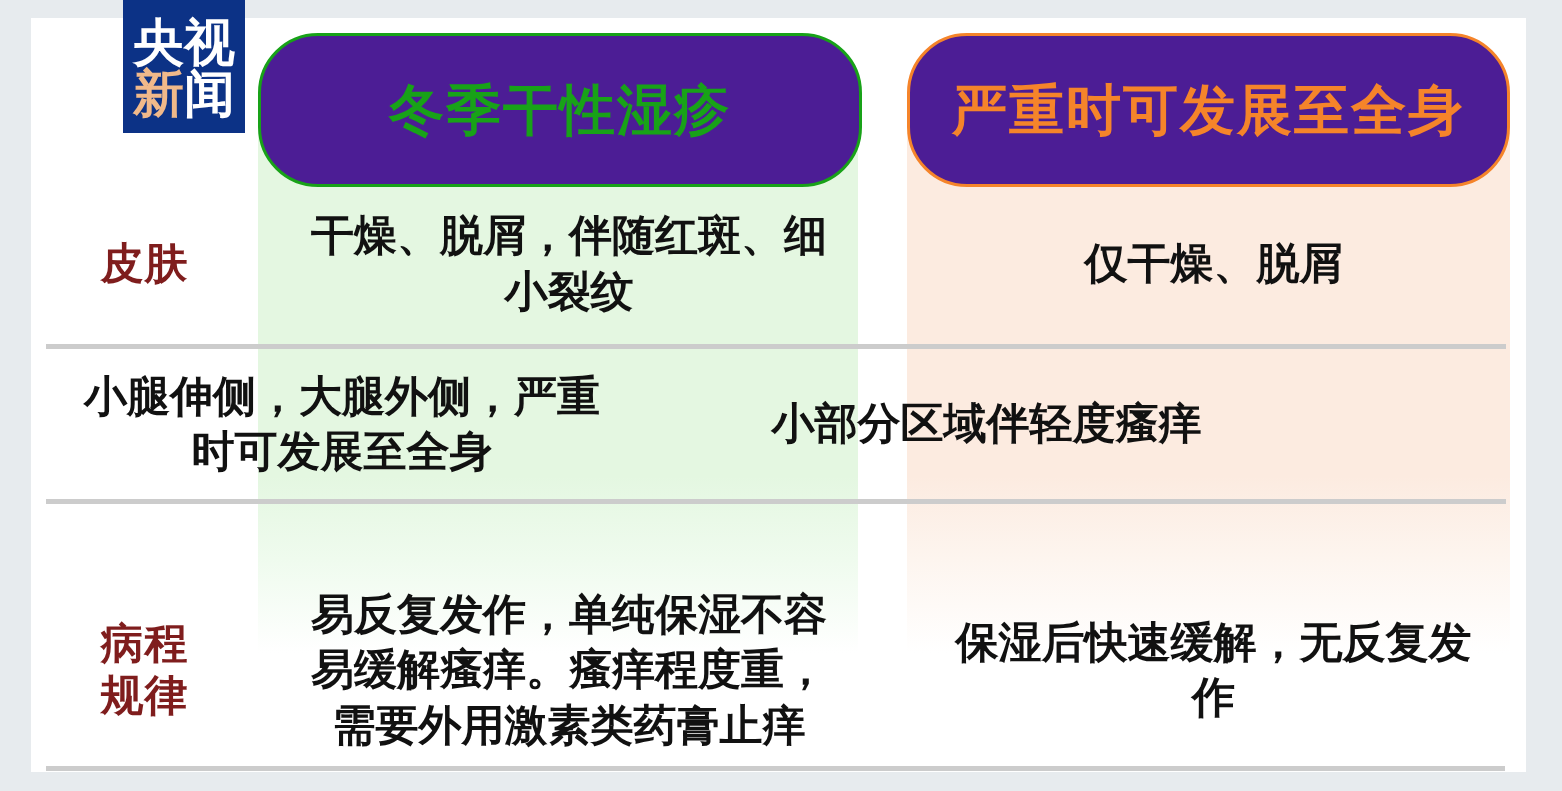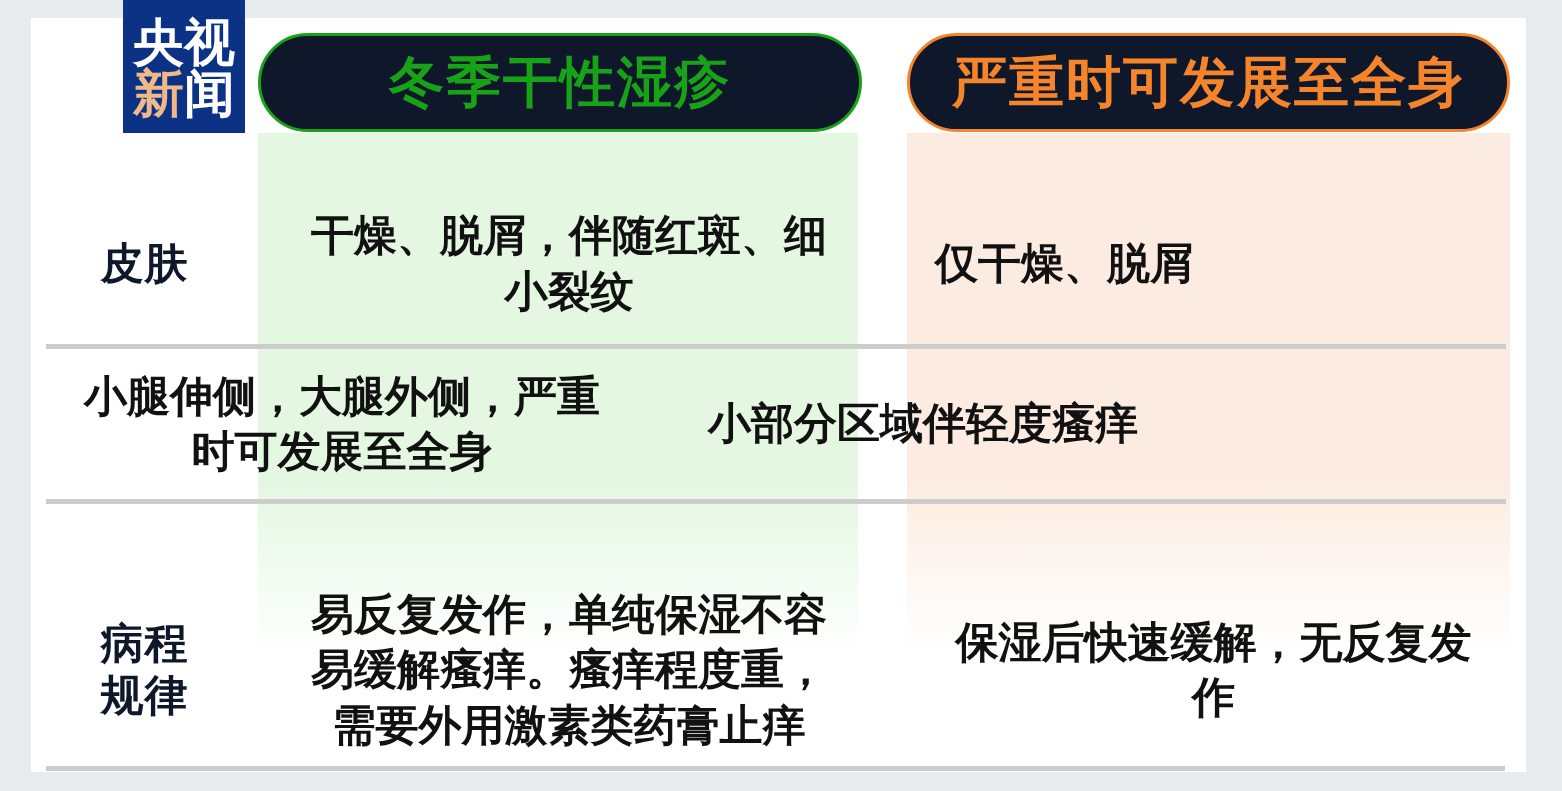--- a/index.html
+++ b/index.html
@@ -85,23 +85,23 @@
     font-size: 51px;
     letter-spacing: 0px;
   }
   .logo-c { color: #ffffff; }
   .logo-c.accent { color: #f0b98a; }
 
   
   .pill {
     position: absolute;
     top: 33px;
-    height: 99px;
+    height: 154px;
     border-radius: 60px;
-    background: #0f172a;
+    background: #4c1d95;
     display: flex;
     align-items: center;
     justify-content: center;
     z-index: 5;
     box-sizing: border-box;
   }
   .pill-green {
     left: 258px;
     width: 604px;
     border: 3px solid #18a218;
@@ -139,21 +139,21 @@
   .row-1 { top: 165px; height: 161px; }
   .row-2 { top: 331px; height: 150px; }
   .row-3 { top: 486px; height: 332px; }
 
   .cell-label {
     width: 227px;
     flex: 0 0 227px;
     text-align: center;
     font-size: 43px;
     font-weight: 700;
-    color: #0f172a;
+    color: #7f1d1d;
     line-height: 1.20;
     letter-spacing: 1px;
   }
   .cell-green {
     width: 600px;
     flex: 0 0 600px;
     padding: 0 14px 0 36px;
     box-sizing: border-box;
     font-size: 43px;
     font-weight: 700;
@@ -169,21 +169,21 @@
     width: 603px;
     flex: 0 0 603px;
     padding: 0 18px 0 28px;
     box-sizing: border-box;
     font-size: 43px;
     font-weight: 700;
     color: #111111;
     line-height: 1.28;
     letter-spacing: 0px;
   }
-  .center { }
+  .center { text-align: center; }
   .left   { text-align: center; }
 
   
   .divider {
     position: absolute;
     left: 15px;
     width: 1460px;
     height: 5px;
     background: #cccccc;
     z-index: 7;

